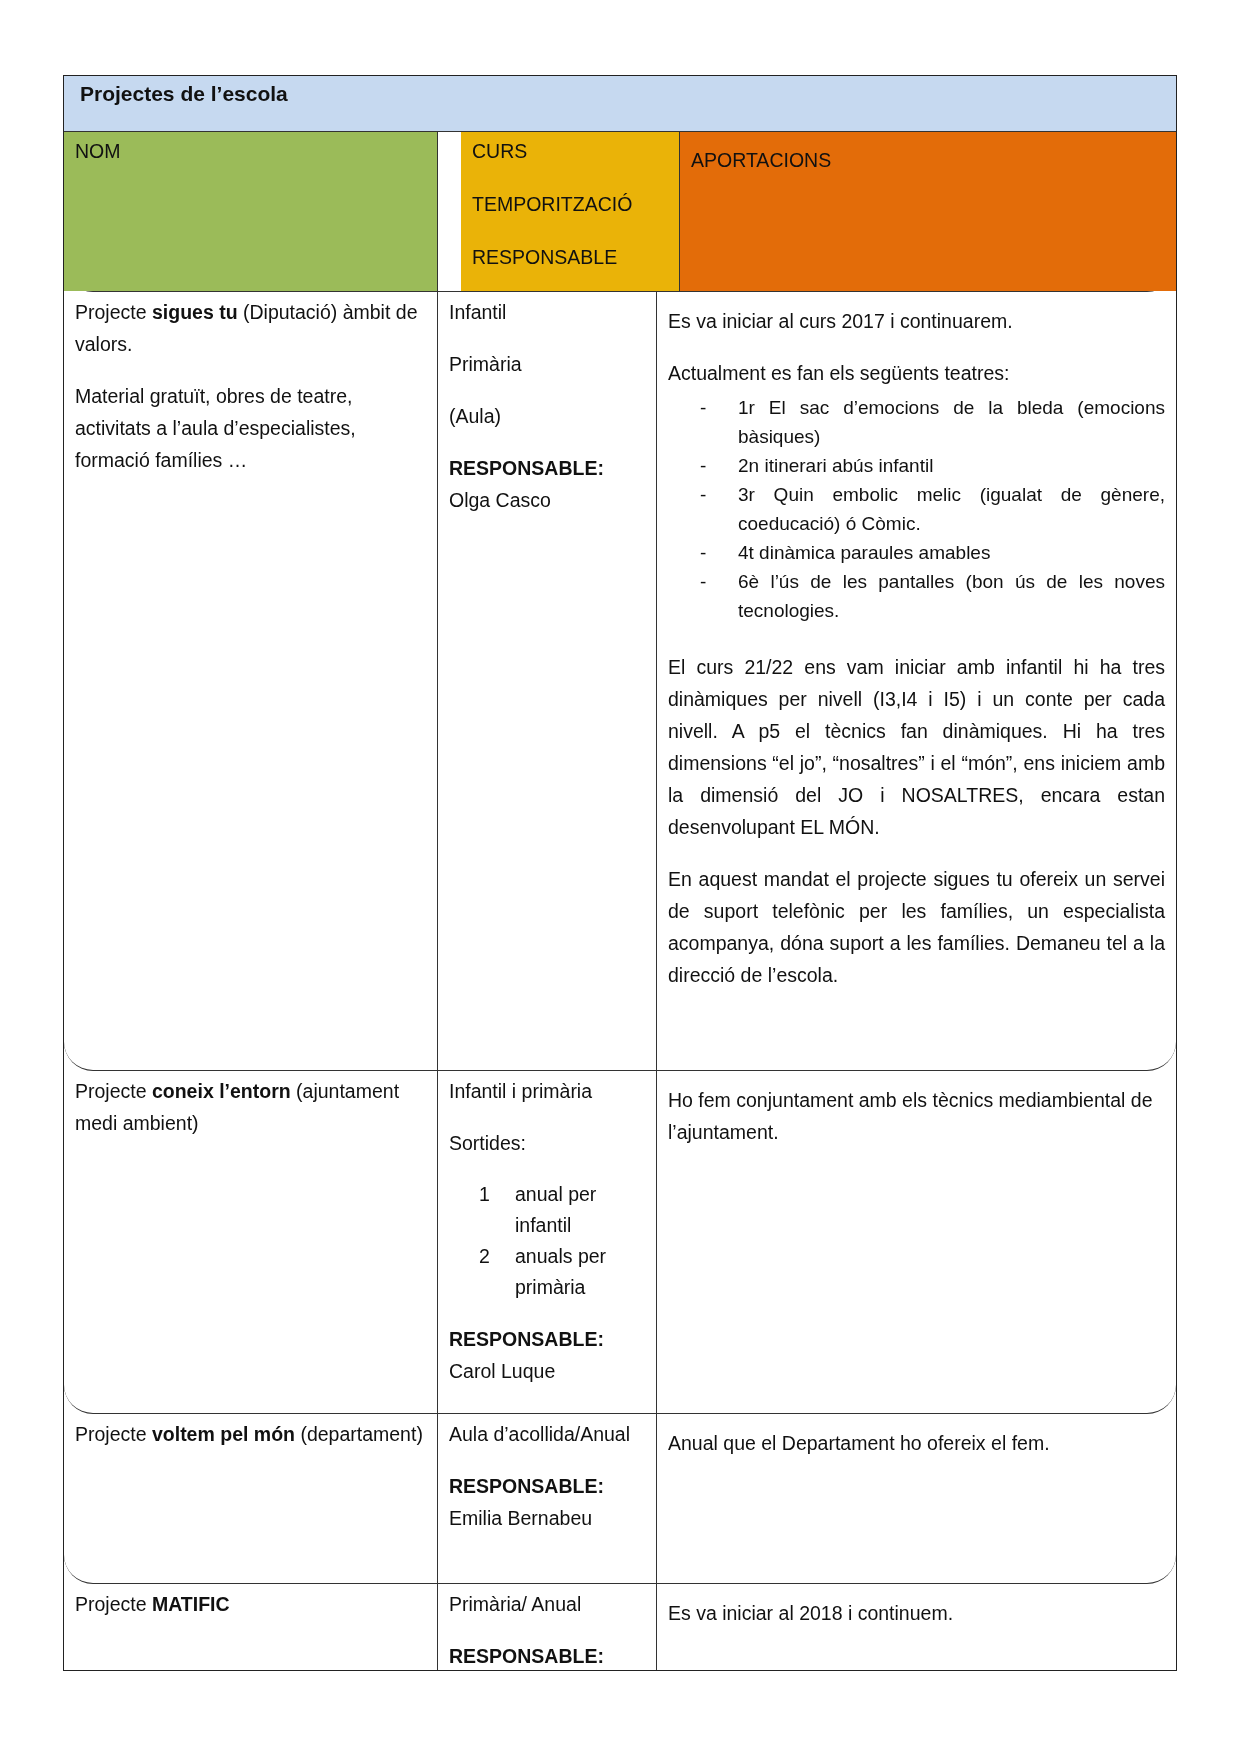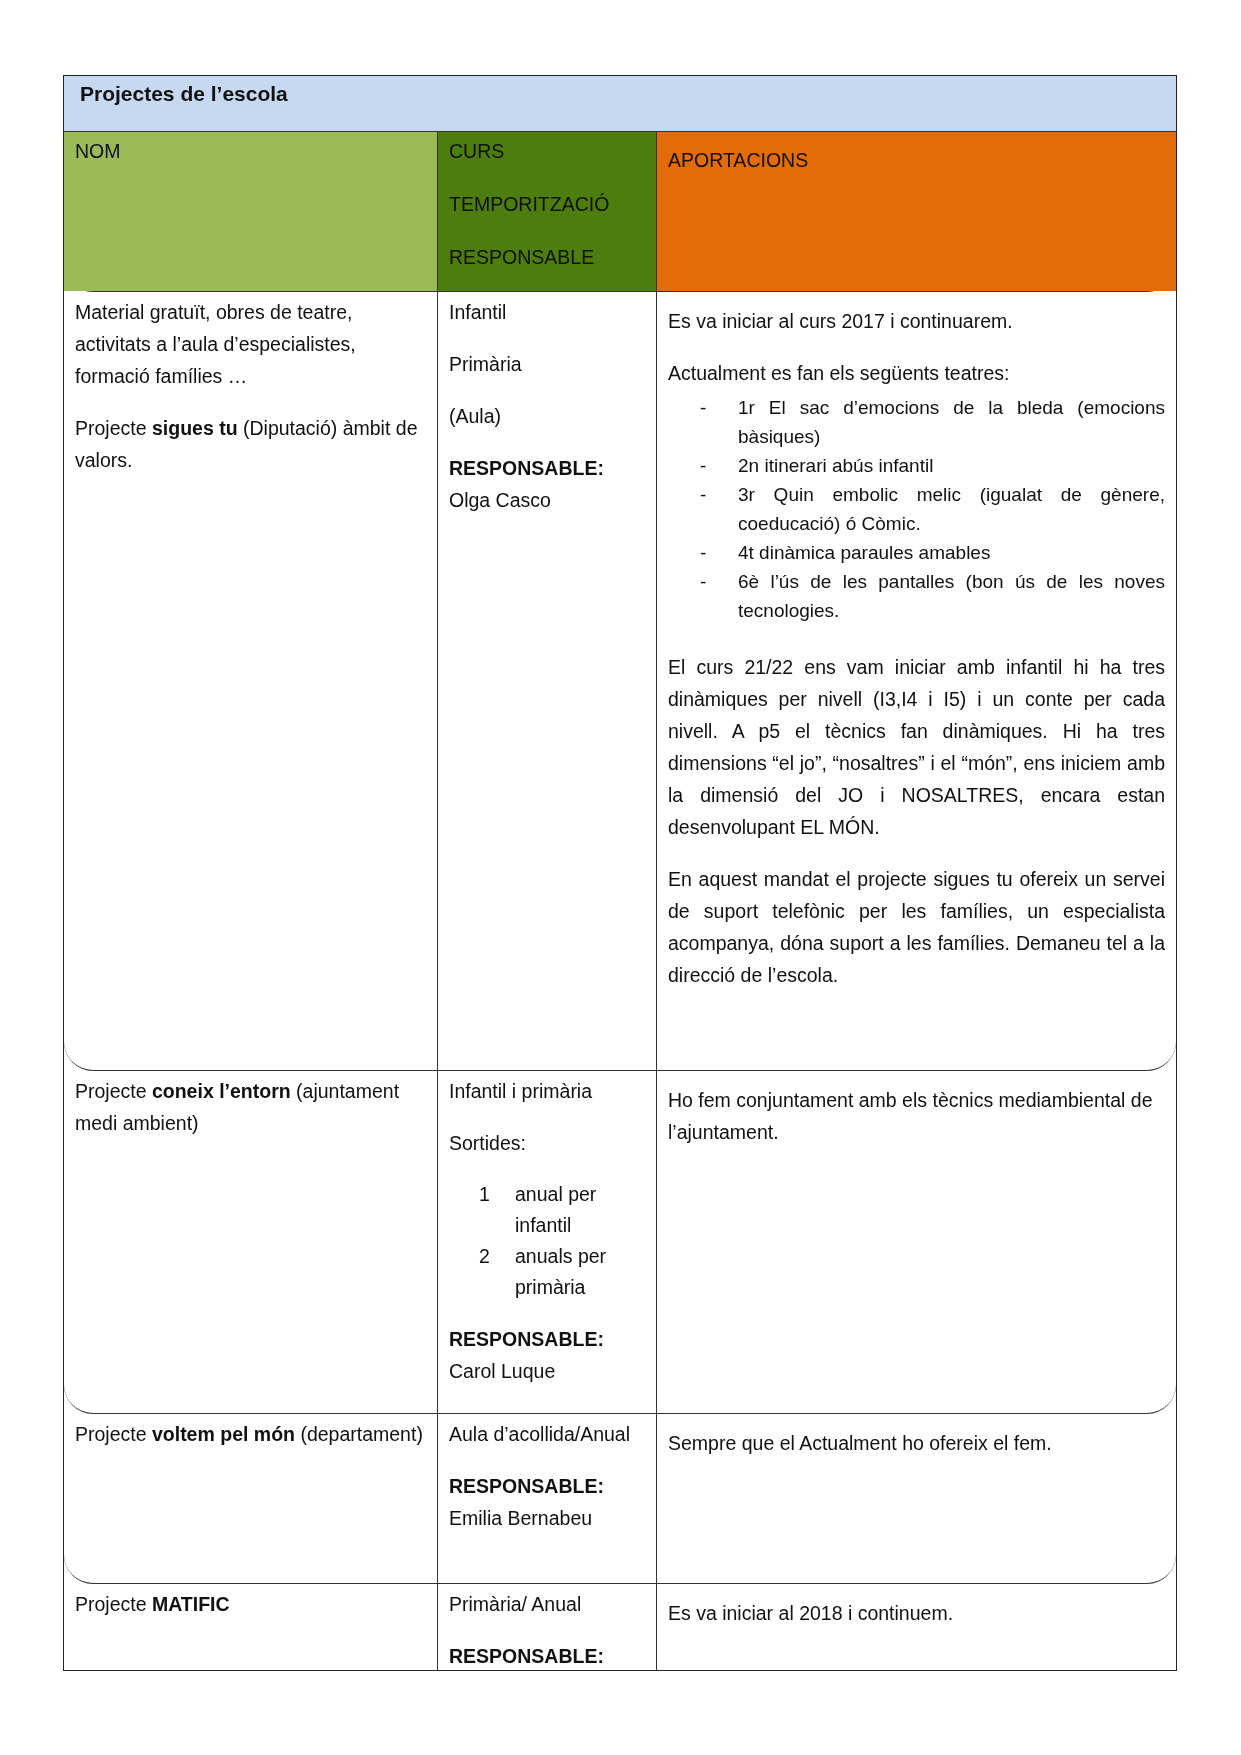--- a/index.html
+++ b/index.html
@@ -6,21 +6,21 @@
   body { width:1241px; height:1755px; position:relative; font-family:"Liberation Sans", "DejaVu Sans", sans-serif; color:#111; }
   .table { position:absolute; left:63px; top:75px; width:1114px; border:1.5px solid #222; box-sizing:border-box; }
   .title-row { background:#c6d9f0; height:56px; border-bottom:1.5px solid #333; box-sizing:border-box; padding:6px 16px; font-weight:bold; font-size:21px; }
   .row { display:flex; border-bottom:1.5px solid #333; box-sizing:border-box;border-radius:29px; }
   .row:last-child { border-bottom:none; }
   .c1 { width:374px; box-sizing:border-box; border-right:1.5px solid #333; padding:4px 11px; }
   .c2 { width:219px; box-sizing:border-box; border-right:1.5px solid #333; padding:4px 11px; }
   .c3 { flex:1; box-sizing:border-box; padding:13px 11px; }
   .hdr { height:160px; font-size:19.5px; }
   .hdr .c1 { background:#9bbb59; }
-  .hdr .c2 { background:#4d7c0f; }
+  .hdr .c2 { background:#eab308;margin-left:23px; }
   .hdr .c3 { background:#e36c09; }
   .hdr p { margin:0 0 22px 0; line-height:31px; }
   p { margin:0 0 20px 0; font-size:19.5px; line-height:32px; }
   p.tight { margin-bottom:0; }
   .just { text-align:justify; }
   ul.dash { list-style:none; margin:4px 0 26px 0; padding:0 0 0 70px; font-size:19px; line-height:29px; }
   ul.dash li { position:relative; text-align:justify; }
   ul.dash li::before { content:"-"; position:absolute; left:-38px; }
   ol.num { list-style:none; margin:0 0 20px 0; padding:0 0 0 66px; font-size:19.5px; line-height:31px; }
   ol.num li { position:relative; }
@@ -46,22 +46,22 @@
       <p>TEMPORITZACIÓ</p>
       <p>RESPONSABLE</p>
     </div>
     <div class="c3">
         <p>APORTACIONS</p>
       </div>
   </div>
 
   <div class="row r1">
     <div class="c1">
+      <p><span>Projecte </span><b>sigues tu</b><span> (Diputació) àmbit de valors.</span></p>
       <p>Material gratuït, obres de teatre, activitats a l’aula d’especialistes, formació famílies …</p>
-      <p><span>Projecte </span><b>sigues tu</b><span> (Diputació) àmbit de valors.</span></p>
     </div>
     <div class="c2">
       <p>Infantil</p>
       <p>Primària</p>
       <p>(Aula)</p>
       <p class="tight"><b>RESPONSABLE:</b></p>
       <p>Olga Casco</p>
     </div>
     <div class="c3">
       <p>Es va iniciar al curs 2017 i continuarem.</p>
@@ -100,21 +100,21 @@
   <div class="row r3">
     <div class="c1">
       <p><span>Projecte </span><b>voltem pel món</b><span> (departament)</span></p>
     </div>
     <div class="c2">
       <p>Aula d’acollida/Anual</p>
       <p class="tight"><b>RESPONSABLE:</b></p>
       <p>Emilia Bernabeu</p>
     </div>
     <div class="c3">
-      <p>Sempre que el Actualment ho ofereix el fem.</p>
+      <p>Anual que el Departament ho ofereix el fem.</p>
     </div>
   </div>
 
   <div class="row r4">
     <div class="c1">
       <p><span>Projecte </span><b>MATIFIC</b><span></span></p>
     </div>
     <div class="c2">
       <p>Primària/ Anual</p>
       <p class="tight"><b>RESPONSABLE:</b></p>

